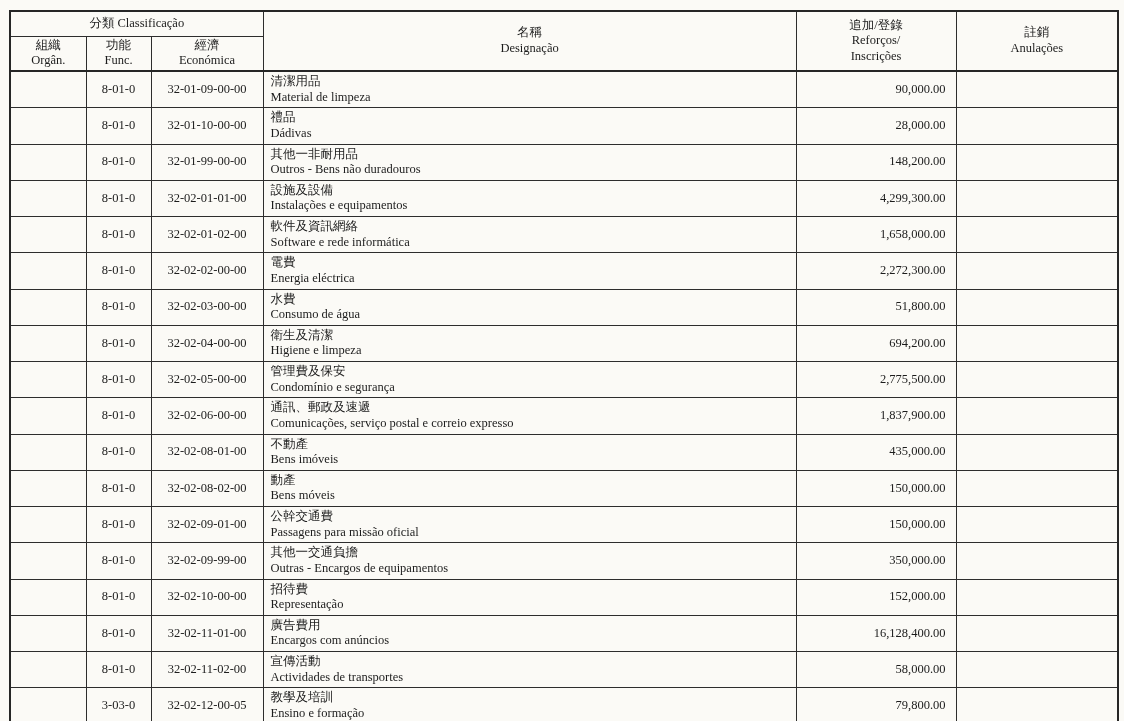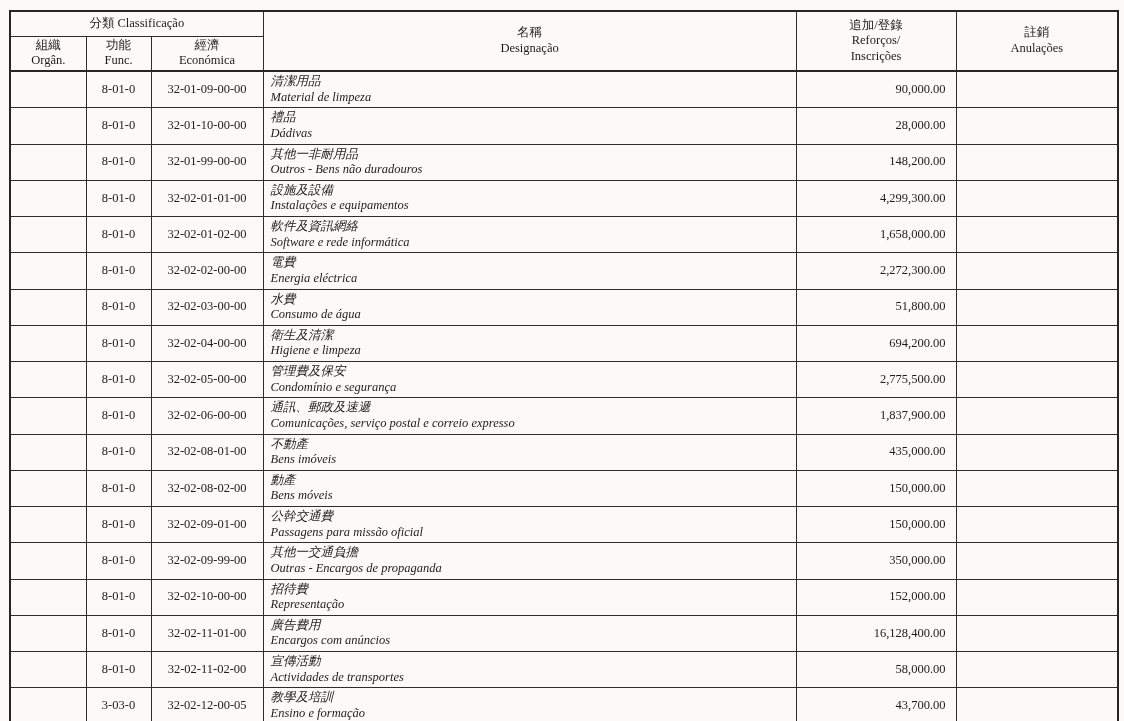--- a/index.html
+++ b/index.html
@@ -50,21 +50,21 @@
   thead tr.h2 th { border-bottom: 2px solid #262626; }
   th.group-head { border-bottom: 1px solid #2d2d2d; }
 
   tbody tr { height: 35px; }
   td.cell-code { text-align: center; vertical-align: middle; }
   td.cell-desig {
     text-align: left;
     padding: 2px 6px 2px 7px;
     vertical-align: middle;
   }
-  td.cell-desig .line { display: block; font-style: italic; }
+  td.cell-desig .line { display: block; }
   td.cell-amount {
     text-align: right;
     padding-right: 10px;
     vertical-align: middle;
   }
   td.cell-empty { }
   .hdr-sub { display:block; }
 </style>
 </head>
 <body>
@@ -254,21 +254,21 @@
       </td>
       <td class="cell-amount"><span>150,000.00</span></td>
       <td class="cell-code cell-empty"><span></span></td>
     </tr>
         <tr>
       <td class="cell-code cell-empty"><span></span></td>
       <td class="cell-code"><span>8-01-0</span></td>
       <td class="cell-code"><span>32-02-09-99-00</span></td>
       <td class="cell-desig">
         <span class="line">其他一交通負擔</span>
-        <span class="line">Outras - Encargos de propaganda</span>
+        <span class="line">Outras - Encargos de equipamentos</span>
       </td>
       <td class="cell-amount"><span>350,000.00</span></td>
       <td class="cell-code cell-empty"><span></span></td>
     </tr>
         <tr>
       <td class="cell-code cell-empty"><span></span></td>
       <td class="cell-code"><span>8-01-0</span></td>
       <td class="cell-code"><span>32-02-10-00-00</span></td>
       <td class="cell-desig">
         <span class="line">招待費</span>
@@ -300,19 +300,19 @@
       <td class="cell-code cell-empty"><span></span></td>
     </tr>
         <tr>
       <td class="cell-code cell-empty"><span></span></td>
       <td class="cell-code"><span>3-03-0</span></td>
       <td class="cell-code"><span>32-02-12-00-05</span></td>
       <td class="cell-desig">
         <span class="line">教學及培訓</span>
         <span class="line">Ensino e formação</span>
       </td>
-      <td class="cell-amount"><span>43,700.00</span></td>
+      <td class="cell-amount"><span>79,800.00</span></td>
       <td class="cell-code cell-empty"><span></span></td>
     </tr>
       </tbody>
   </table>
 
 </div>
 
 </body></html>

